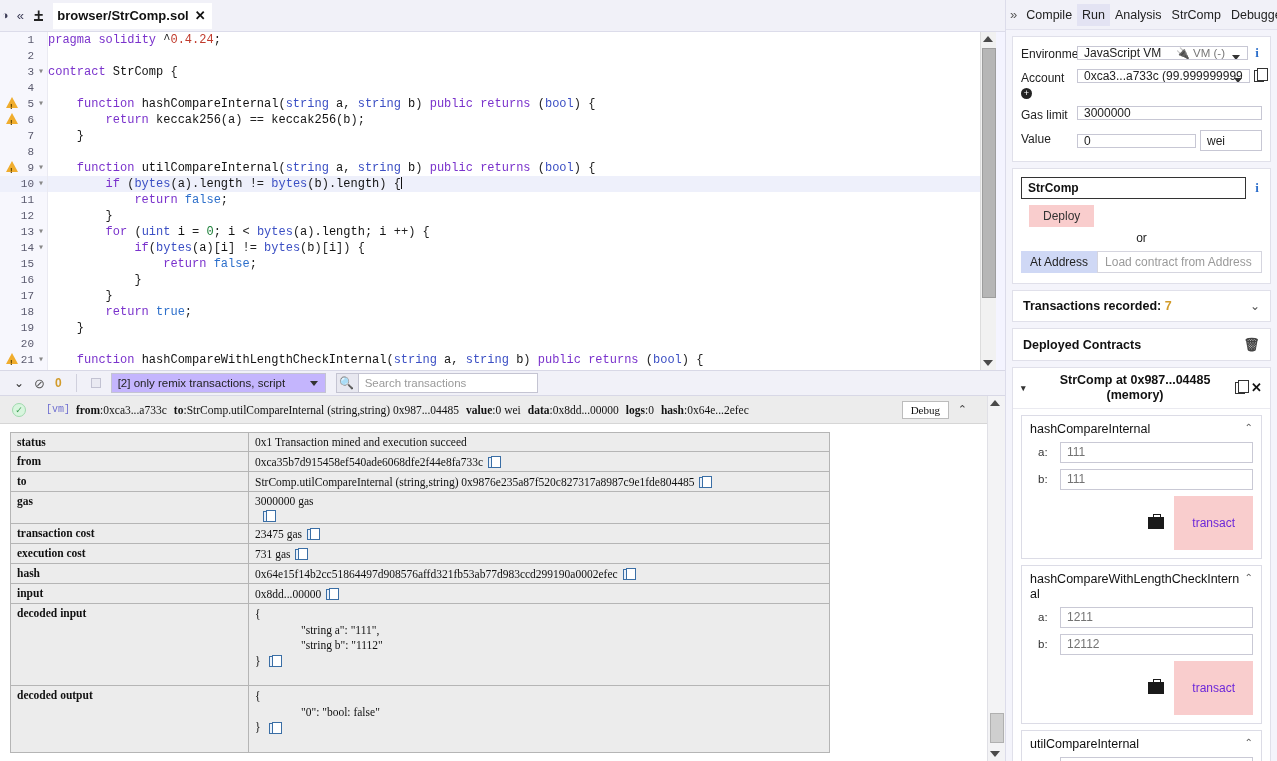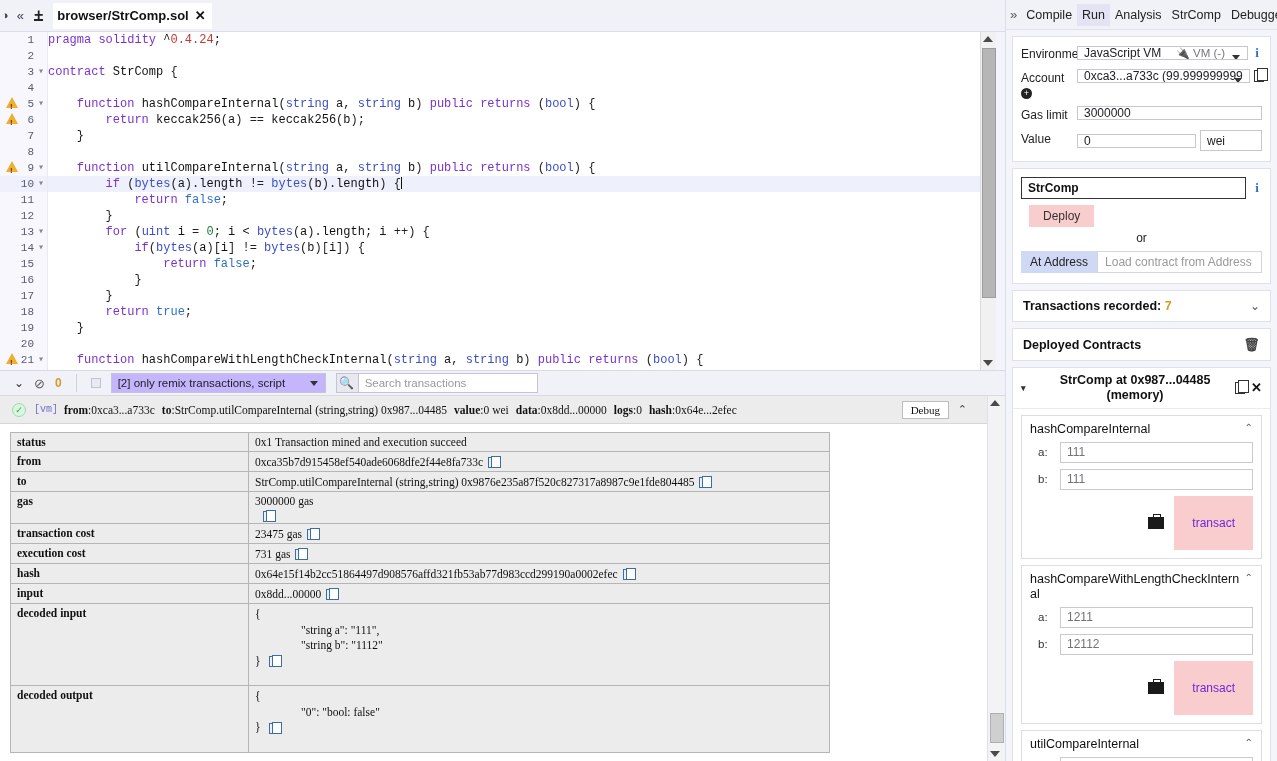--- a/index.html
+++ b/index.html
@@ -224,21 +224,21 @@
   #tx-status-dot {
     width: 14px; height: 14px; border-radius: 50%;
     background: #d8f5de; border: 1px solid #9fd9ad;
     display: flex; align-items: center; justify-content: center;
     font-size: 9px; color: #3f9e55;
     margin-right: 8px;
     flex: none;
   }
   .tx-vm {
     color: #6f6fd0; font-family: "Liberation Mono", monospace;
-    font-size: 10px; margin-right: 6px;
+    font-size: 10px; margin-right: 6px; margin-left: 12px;
   }
   .tx-seg { margin-right: 7px; white-space: nowrap; }
   .tx-seg b { font-weight: bold; }
   #tx-debug {
     position: absolute; right: 38px; top: 5px;
     background: #fff; border: 1px solid #bcbcbc;
     font-size: 11px; padding: 2px 8px;
     font-family: "Liberation Serif", serif;
     cursor: pointer;
   }

